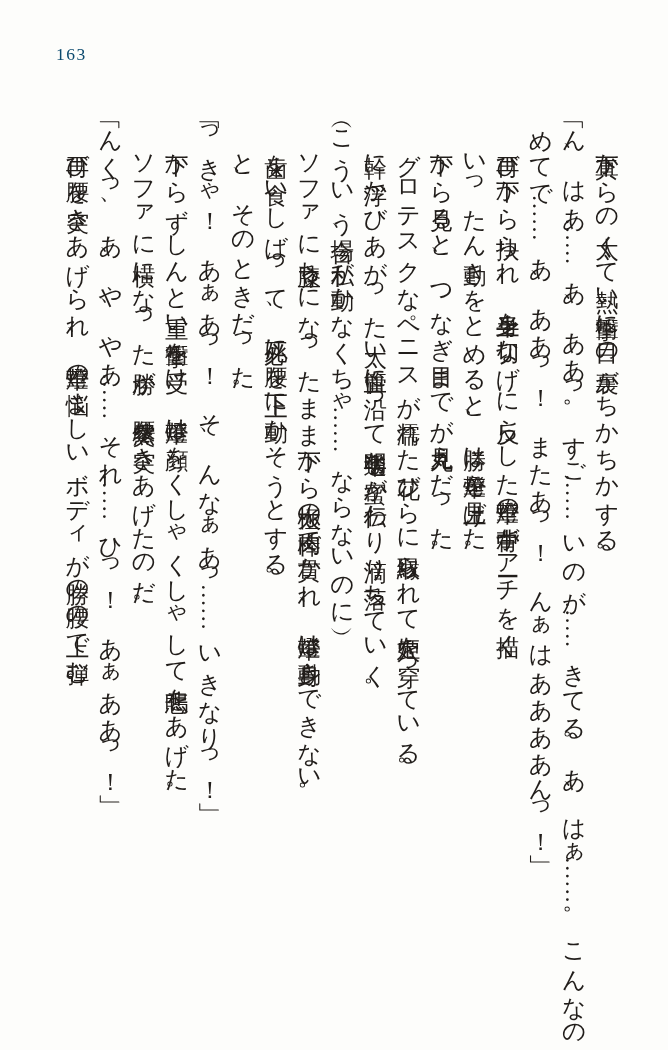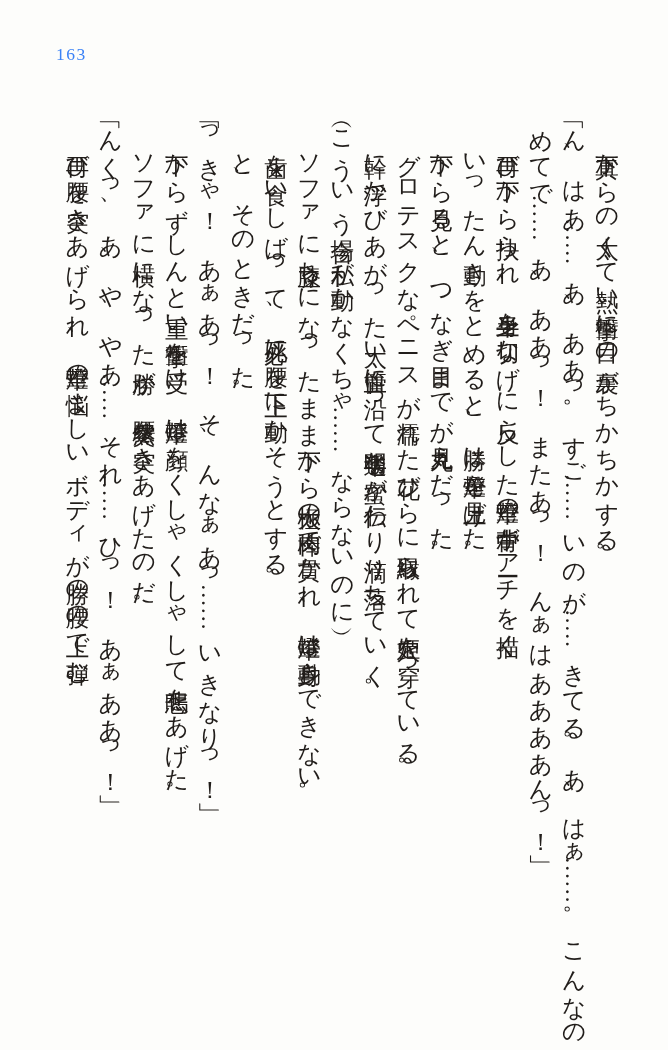--- a/index.html
+++ b/index.html
@@ -17,21 +17,21 @@
     position: relative;
     width: 668px;
     height: 1050px;
     background: #fdfdfb;
   }
   .page-number {
     position: absolute;
     left: 56px;
     top: 44px;
     font-size: 17.5px;
-    color: #3b82f6;
+    color: #0c4a6e;
     letter-spacing: 1.5px;
   }
   .text-block {
     position: absolute;
     top: 114px;
     left: 60px;
     width: 563px;
     height: 922px;
     writing-mode: vertical-rl;
     text-orientation: mixed;

